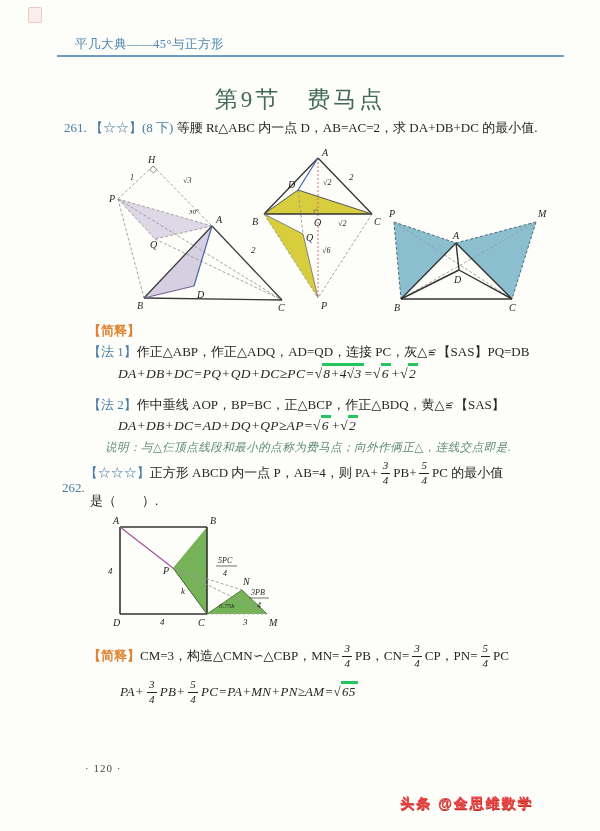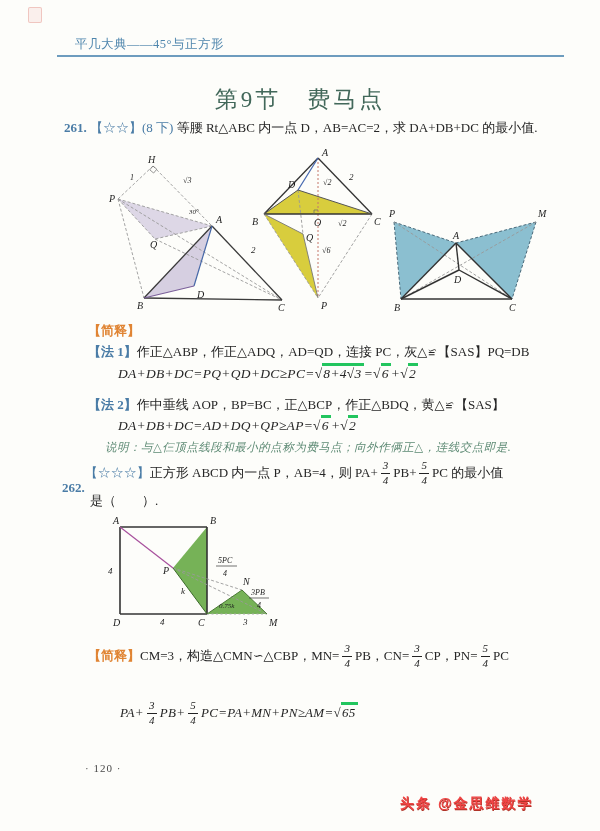--- a/index.html
+++ b/index.html
@@ -4,21 +4,21 @@
 <style>
   html,body{margin:0;padding:0;background:#e8e8e8;}
   .page{position:relative;width:600px;height:831px;background:#fdfdfa;overflow:hidden;
         font-family:"Liberation Serif","DejaVu Serif",serif;color:#262626;}
   .abs{position:absolute;}
   .header{font-size:12.5px;color:#4f86ad;letter-spacing:.5px;}
   .rule{height:1.5px;background:#6d9cbe;}
   .title{width:600px;text-align:center;font-size:23px;font-weight:normal;color:#42685a;letter-spacing:3px;}
   .line{font-size:13px;white-space:nowrap;}
   .teal{color:#4a7ca6;}
-  .bold{font-weight:bold;margin-top:30px;}
+  .bold{font-weight:normal;margin-top:30px;}
   .orange{color:#e08433;font-weight:bold;font-size:13px;}
   .math{font-style:italic;font-size:13.5px;letter-spacing:.3px;}
   .note{font-size:11.5px;color:#5d8a74;font-style:italic;letter-spacing:.5px;}
   .fline{display:flex;align-items:center;font-size:13px;white-space:nowrap;}
   .frac{display:inline-flex;flex-direction:column;align-items:center;line-height:1.05;
         font-size:11px;margin:0 3px;font-style:italic;}
   .frac .num{border-bottom:1px solid #222;padding:0 2px 1px;}
   .frac .den{padding-top:1px;}
   .sqrt{white-space:nowrap;}
   .sqrt .rad{border-top:3px solid #22c55e;padding:0 2px 1px 1px;}
@@ -248,21 +248,21 @@
         <span class="den">4</span>
       </span>
       <span>CP，PN=</span>
       <span class="frac">
         <span class="num">5</span>
         <span class="den">4</span>
       </span>
       <span>PC</span>
   </div>
 
-  <div class="abs fline math" style="left:120px;top:676px;height:32px;margin-top:21px;">
+  <div class="abs fline math" style="left:120px;top:676px;height:32px;">
     <span>PA+</span>
       <span class="frac">
         <span class="num">3</span>
         <span class="den">4</span>
       </span>
       <span>PB+</span>
       <span class="frac">
         <span class="num">5</span>
         <span class="den">4</span>
       </span>

